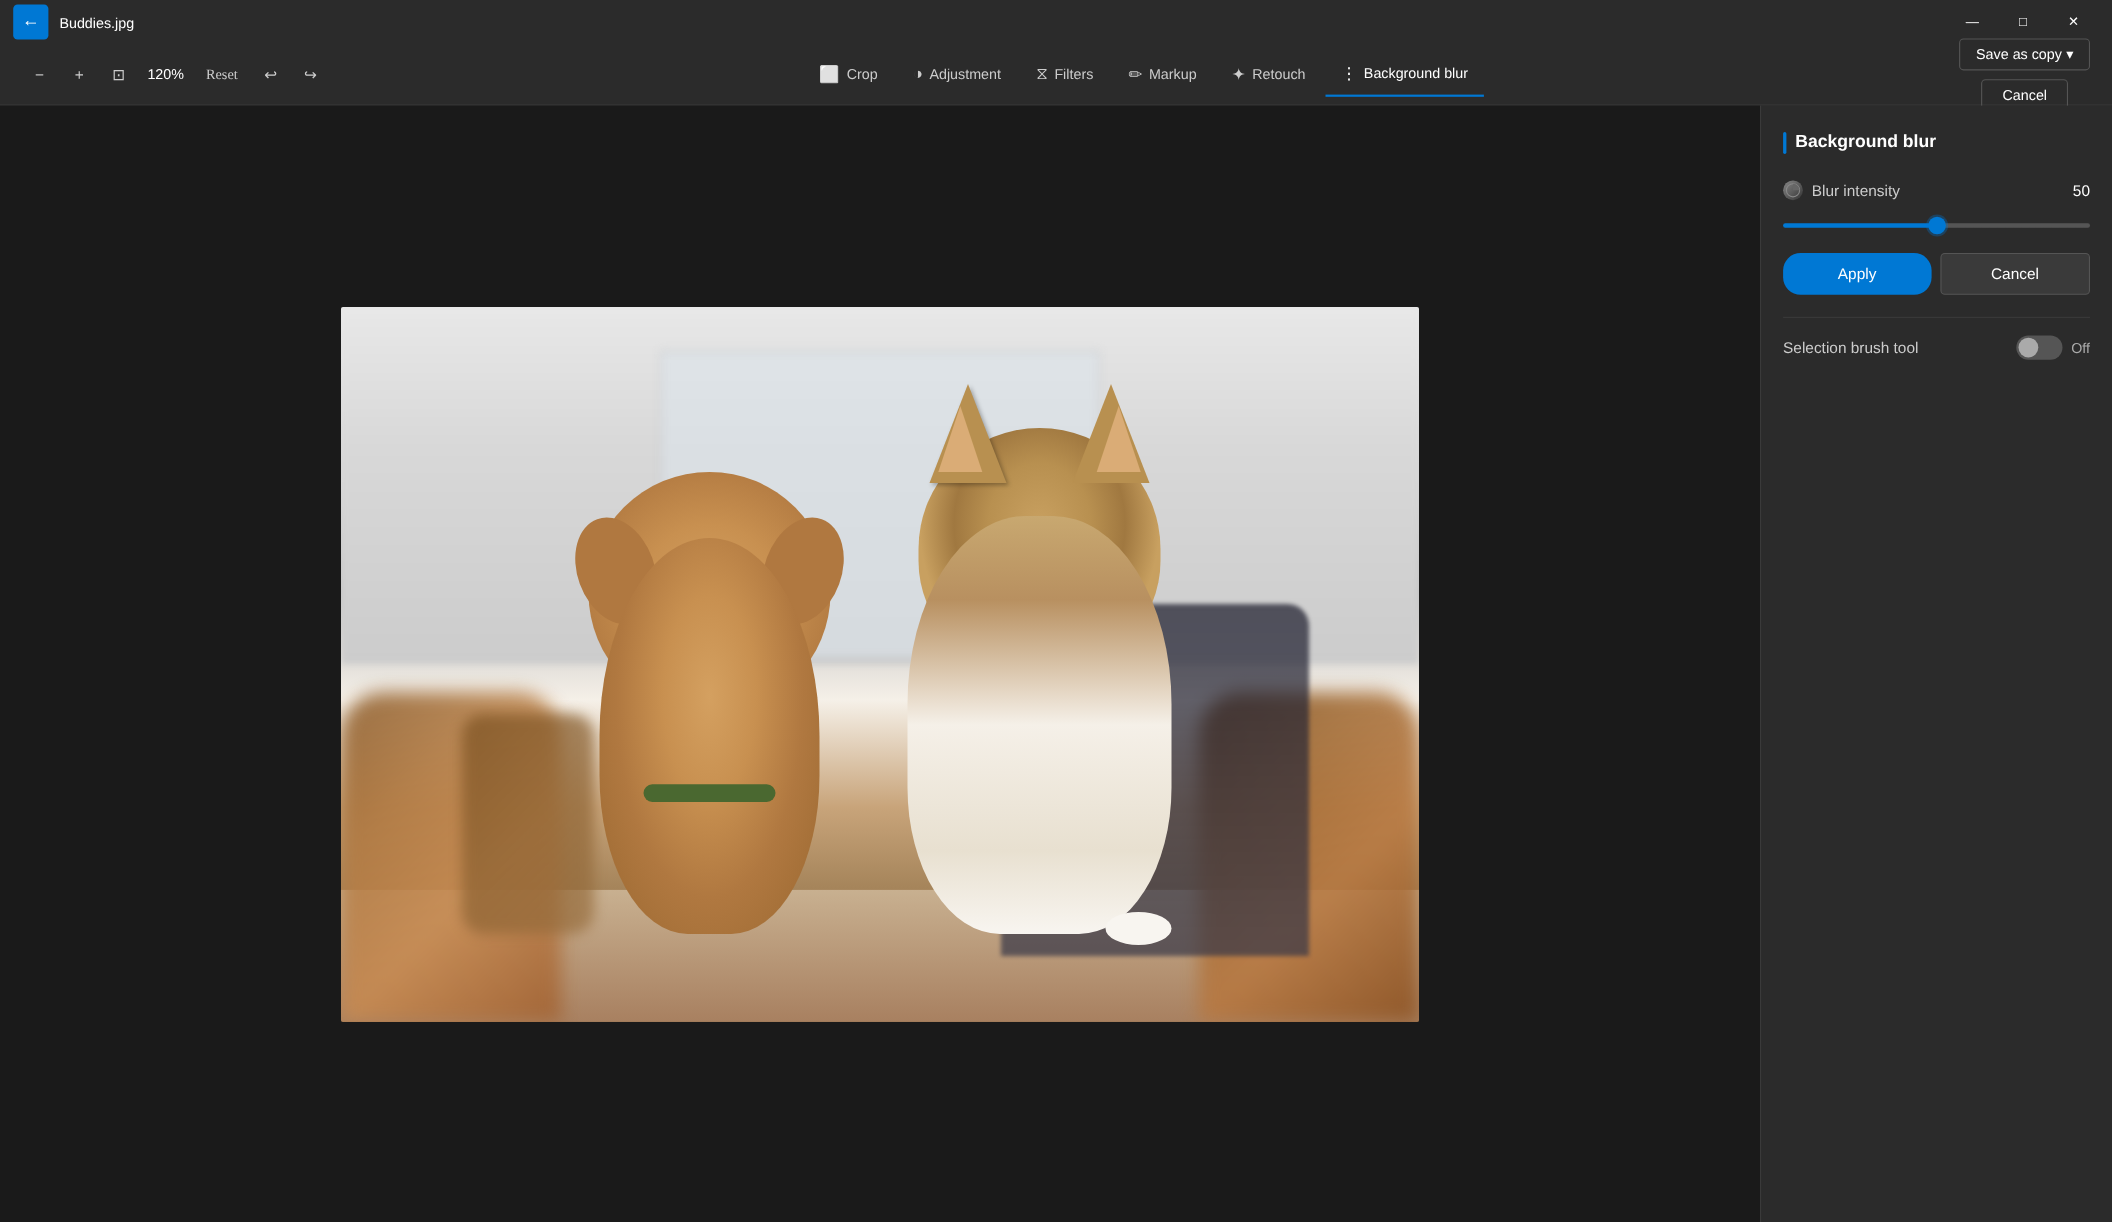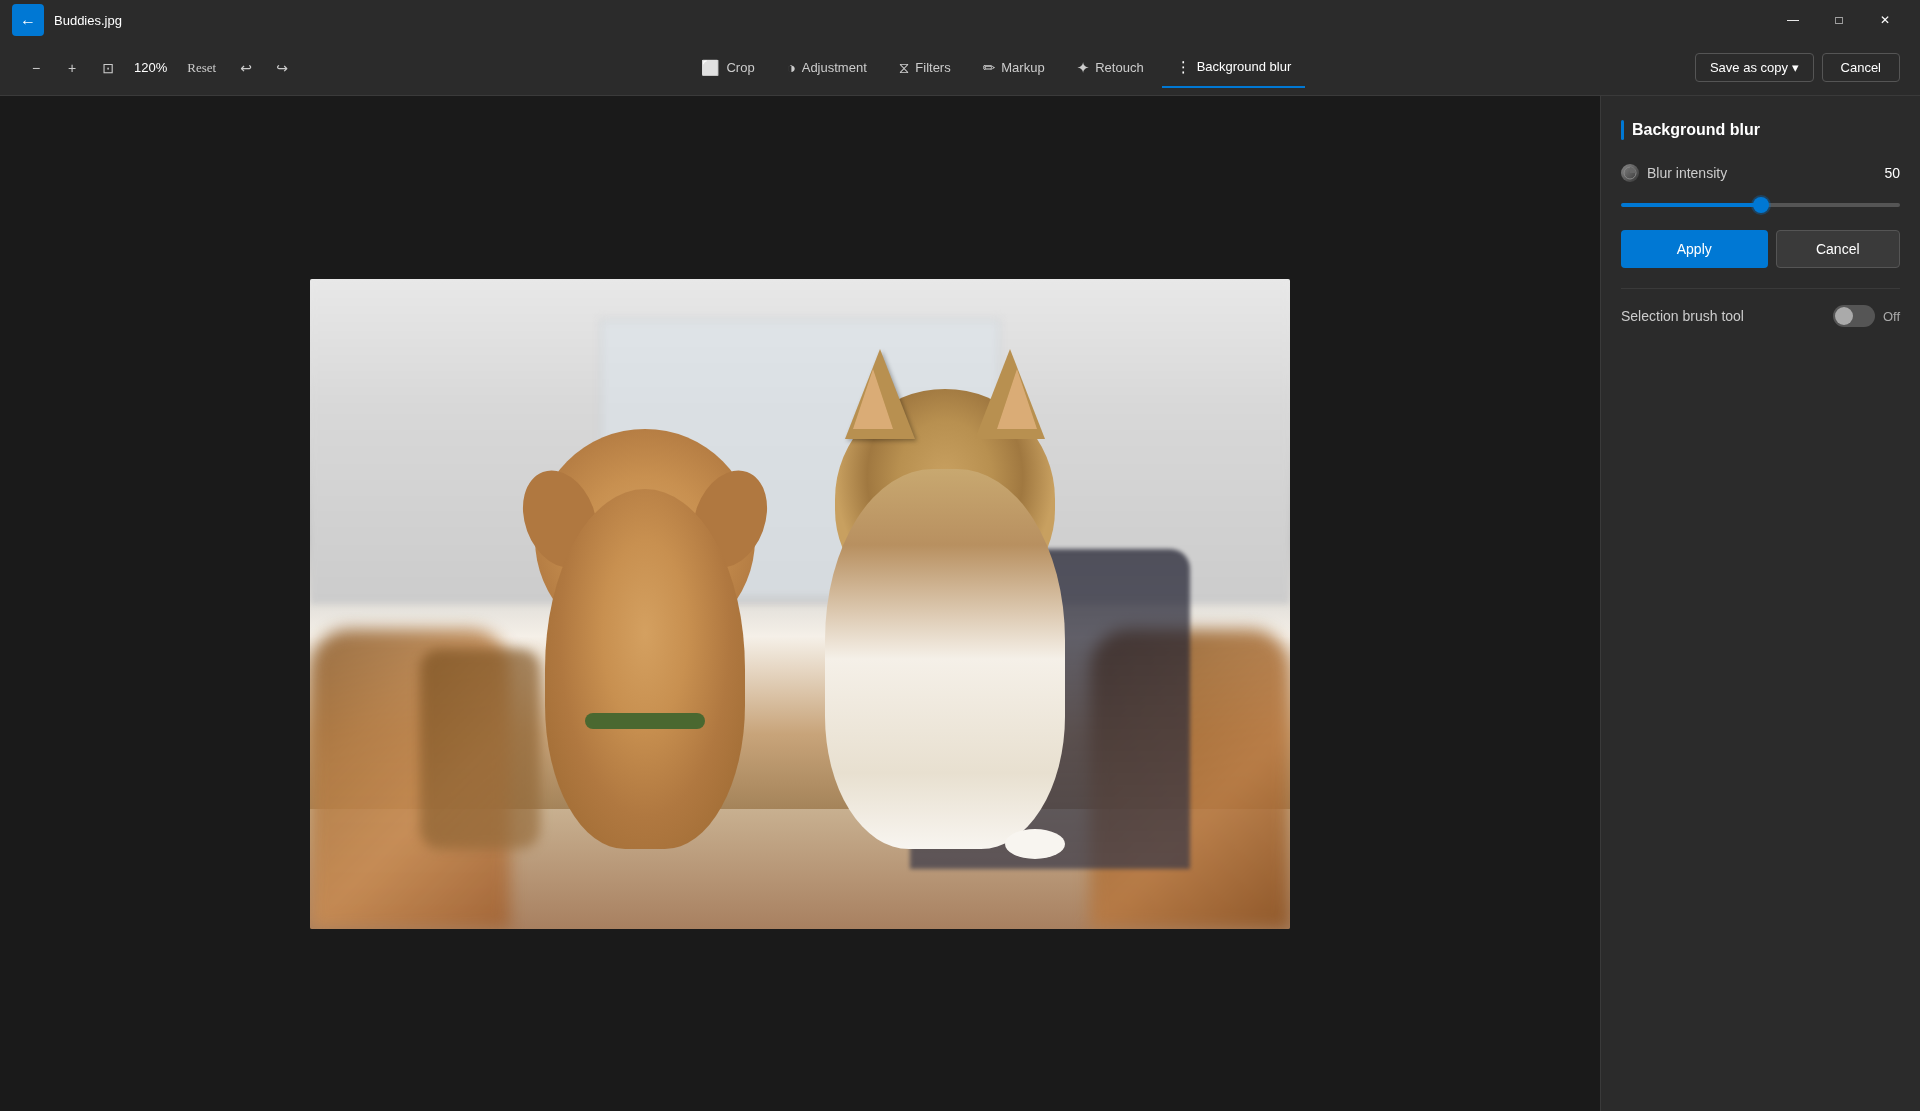--- a/index.html
+++ b/index.html
@@ -145,20 +145,21 @@
       border-radius: 0;
     }
     .tool-icon {
       font-size: 15px;
     }
 
     .toolbar-right {
       display: flex;
       align-items: center;
       gap: 8px;
+      flex-direction: column;
     }
     .save-as-copy-btn {
       background: transparent;
       border: 1px solid #555;
       color: #ffffff;
       padding: 6px 14px;
       cursor: pointer;
       border-radius: 4px;
       font-size: 13px;
       display: flex;
@@ -279,23 +280,23 @@
     .action-buttons {
       display: flex;
       gap: 8px;
       margin-bottom: 20px;
     }
     .apply-btn {
       flex: 1;
       background: #0078d4;
       border: none;
       color: #ffffff;
-      padding: 10px 12px;
-      cursor: pointer;
-      border-radius: 4px;
+      padding: 10px 0;
+      cursor: pointer;
+      border-radius: 16px;
       font-size: 14px;
       font-weight: 500;
     }
     .panel-cancel-btn {
       flex: 1;
       background: #3a3a3a;
       border: 1px solid #555;
       color: #ffffff;
       padding: 10px 0;
       cursor: pointer;

